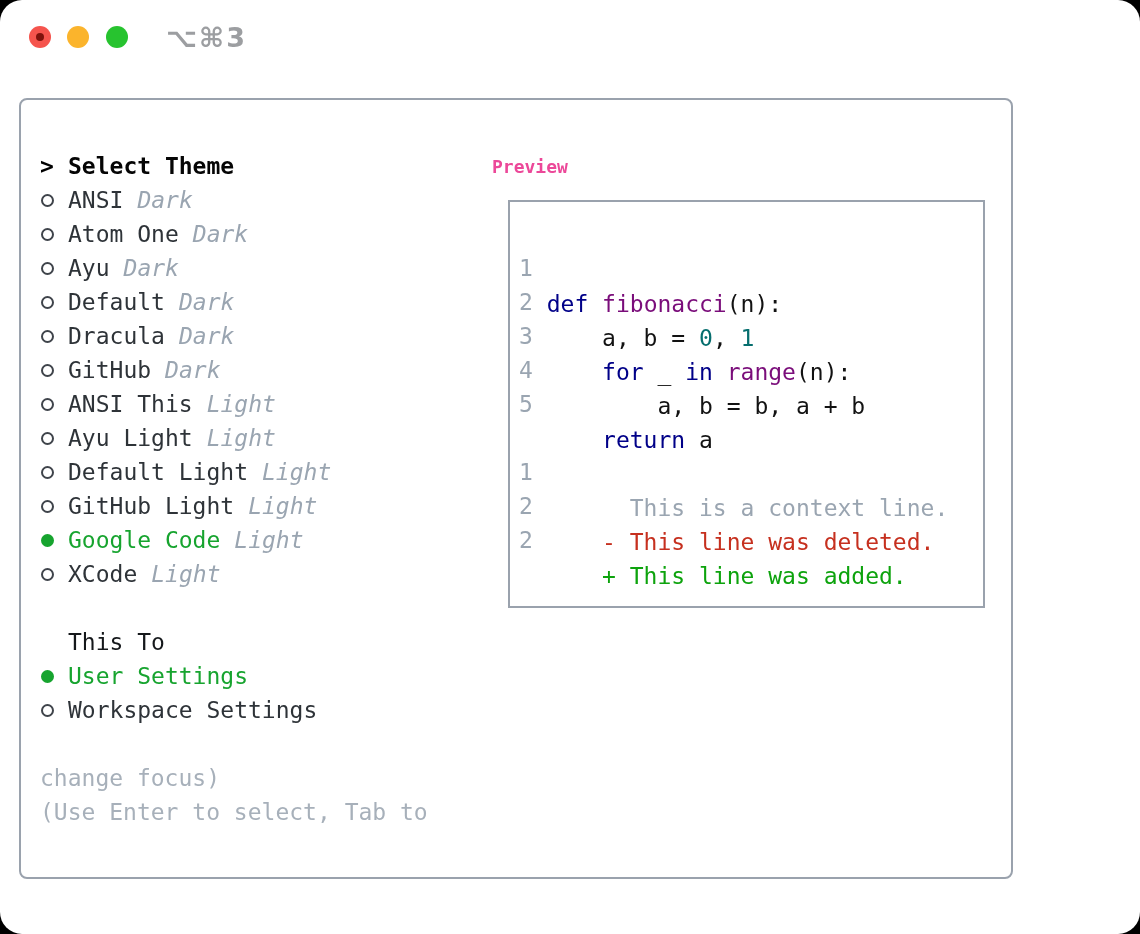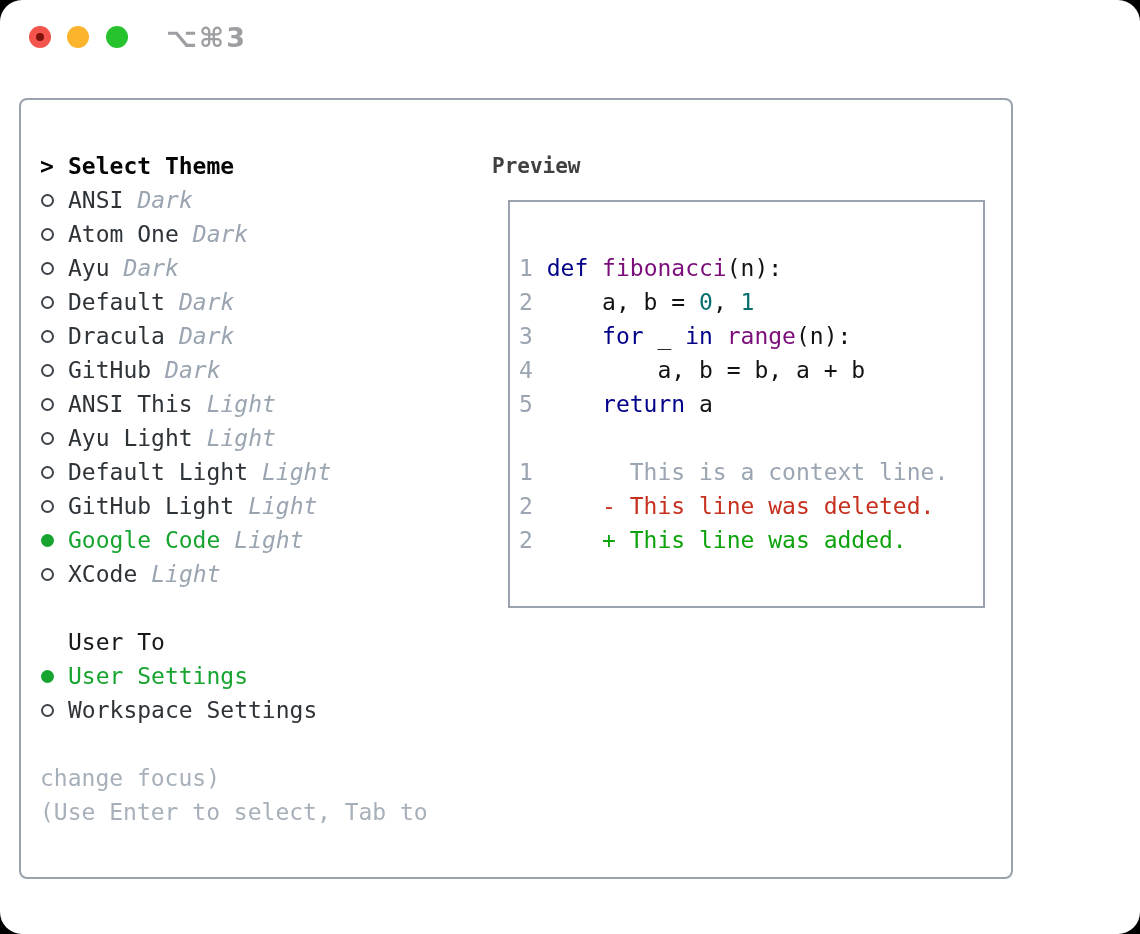--- a/index.html
+++ b/index.html
@@ -34,30 +34,30 @@
   .selected .circle{background:var(--green,#17a42f);border-color:var(--green,#17a42f);}
   .row.header .name{font-weight:bold;color:#050505;}
   .selected .name{color:var(--green,#17a42f);}
   .variant{color:var(--muted,#9aa5b1);padding-left:14px;font-style:italic;}
   .apply-label{color:#15181b;}
   .spacer{height:34px;}
   .hint{color:var(--hint,#a7b0ba);white-space:pre;height:34px;display:flex;align-items:center;}
   
   .preview-label{
     position:absolute;left:471px;top:49px;height:34px;display:flex;align-items:center;
-    font-size:21px;font-weight:bold;color:#404040;
+    font-size:18px;font-weight:bold;color:#ec4899;
   }
   .preview-box{
     position:absolute;left:487px;top:100px;width:477px;height:408px;
     border:2px solid var(--border,#9aa2ad);box-sizing:border-box;
     padding:49px 6px 0 9px;font-size:23px;line-height:34px;
   }
   .code-line{display:flex;height:34px;white-space:pre;}
   .gutter{color:var(--muted,#9aa5b1);white-space:pre;width:2ch;flex:0 0 auto;}
-  .seg{white-space:pre;}
+  .seg{white-space:pre;margin-top:36px;}
   .pln{color:#121212;}
   .kwd{color:var(--kwd,#000088);}
   .typ{color:var(--fn,#7a0d7a);}
   .lit{color:var(--lit,#066e6e);}
   .ctx{color:var(--muted,#9aa5b1);}
   .del{color:var(--del,#c6301f);}
   .add{color:var(--add,#0da30d);}
 </style>
 </head>
 <body>
@@ -138,21 +138,21 @@
       <div class="row">
         <span class="marker"><span class="circle"></span></span>
         <span class="name">XCode</span>
         <span class="variant">Light</span>
       </div>
 
       <div class="spacer"></div>
 
       <div class="row">
         <span class="marker"></span>
-        <span class="name apply-label">User To</span>
+        <span class="name apply-label">This To</span>
       </div>
       <div class="row selected">
         <span class="marker"><span class="circle"></span></span>
         <span class="name">User Settings</span>
       </div>
       <div class="row">
         <span class="marker"><span class="circle"></span></span>
         <span class="name">Workspace Settings</span>
       </div>
 

